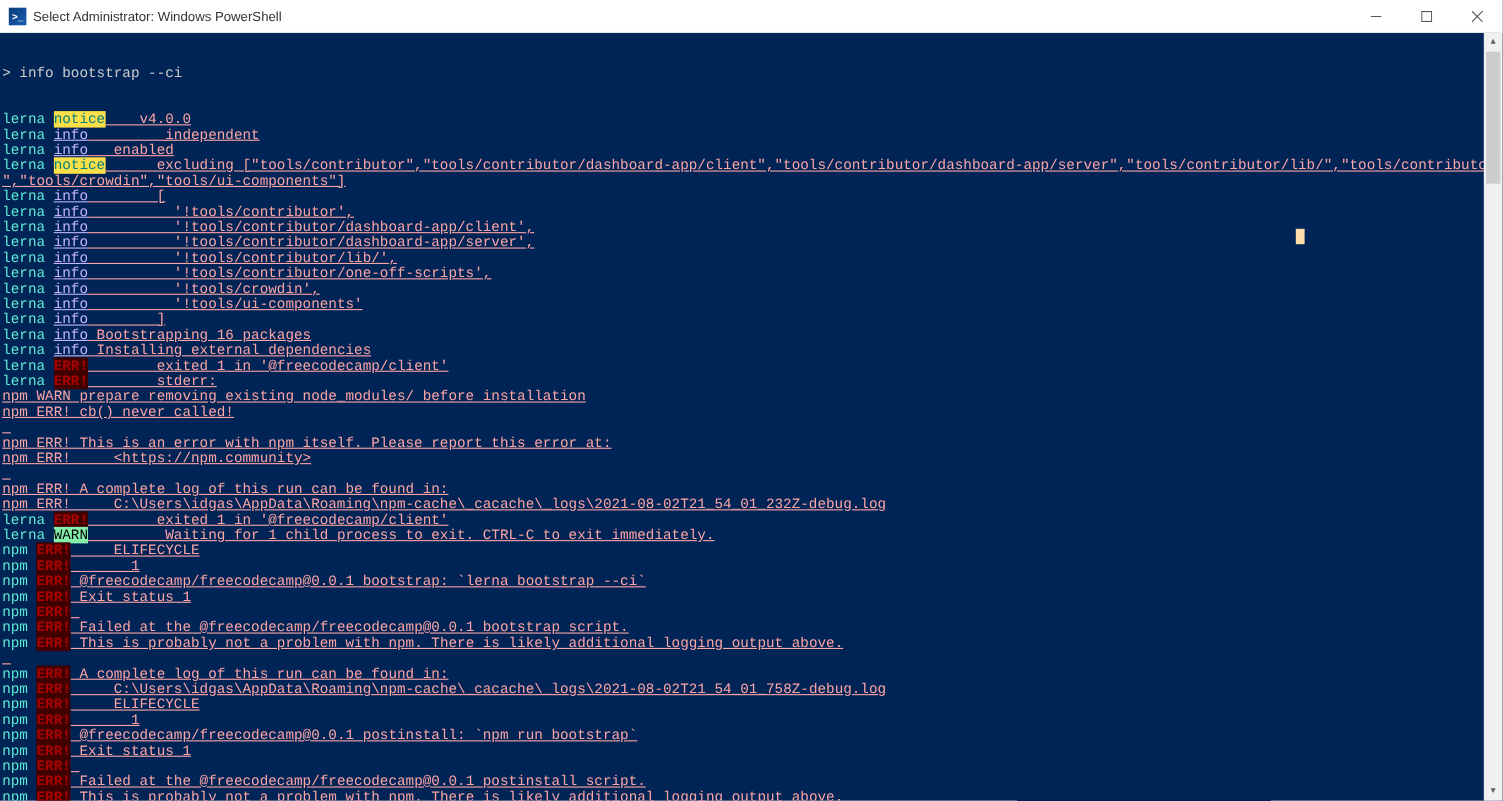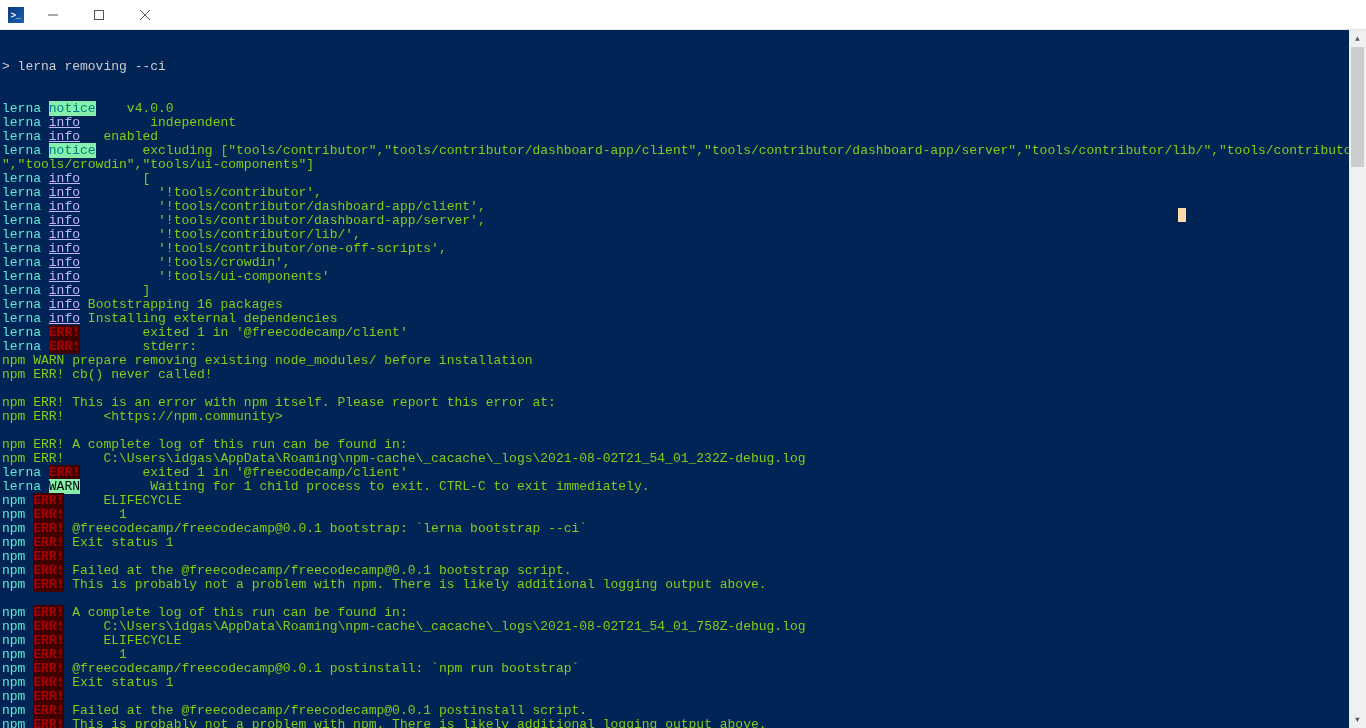--- a/index.html
+++ b/index.html
@@ -70,38 +70,39 @@
   .scrollbar-track { flex: 1; background: #f0f0f0; position: relative; }
   .scrollbar-thumb {
     position: absolute; left: 2px; right: 2px;
     top: 0; height: 120px;
     background: #cdcdcd;
   }
 
   .ln { white-space: pre; }
   .c-lerna   { color: #5eead4; }
   .c-info    { color: #c4b5fd; text-decoration: underline; }
-  .c-notice  { color: #008080; background:#86efac; }
+  .c-notice  { color: #008080; background:#fde047; }
   .c-err     { color: #aa0000; background:#400000; font-weight: bold; }
   .c-err2    { color: #aa0000; background:#400000; font-weight: bold; }
   .c-warn-bg { background:#86efac; color:#000; }
-  .c-text    { color: #84cc16; }
+  .c-text    { color: #fca5a5; text-decoration: underline; }
 
   .cursor {
     position: absolute;
     width: 8px; height: 14px;
     background: #fedba9;
     top: 178px; left: 1178px;
   }
 </style>
 </head>
 <body>
 
 <div class="titlebar">
   <span class="titlebar-icon">&gt;_</span>
+  <span class="titlebar-text">Select Administrator: Windows PowerShell</span>
   <div class="win-controls">
     <div class="win-btn">
       <svg viewBox="0 0 10 10">
           <line x1="0" y1="5" x2="10" y2="5"></line>
         </svg>
     </div>
     <div class="win-btn">
       <svg viewBox="0 0 10 10">
           <rect x="0.5" y="0.5" width="9" height="9"></rect>
         </svg>
@@ -109,21 +110,21 @@
     <div class="win-btn close">
       <svg viewBox="0 0 10 10">
           <line x1="0" y1="0" x2="10" y2="10"></line>
           <line x1="10" y1="0" x2="0" y2="10"></line>
         </svg>
     </div>
   </div>
 </div>
 
 <div class="terminal">
-  <div class="ln"><span>&gt; </span><span>lerna removing --ci</span></div>
+  <div class="ln"><span>&gt; </span><span>info bootstrap --ci</span></div>
   <div id="out"><div class="ln"><span class="c-lerna">lerna </span><span class="c-notice">notice</span><span class="c-text">    v4.0.0</span></div><div class="ln"><span class="c-lerna">lerna </span><span class="c-info">info</span><span class="c-text">         independent</span></div><div class="ln"><span class="c-lerna">lerna </span><span class="c-info">info</span><span class="c-text">   enabled</span></div><div class="ln"><span class="c-lerna">lerna </span><span class="c-notice">notice</span><span class="c-text">      excluding ["tools/contributor","tools/contributor/dashboard-app/client","tools/contributor/dashboard-app/server","tools/contributor/lib/","tools/contributor/one-off-scripts</span></div><div class="ln"><span class="c-text">","tools/crowdin","tools/ui-components"]</span></div><div class="ln"><span class="c-lerna">lerna </span><span class="c-info">info</span><span class="c-text">        [</span></div><div class="ln"><span class="c-lerna">lerna </span><span class="c-info">info</span><span class="c-text">          '!tools/contributor',</span></div><div class="ln"><span class="c-lerna">lerna </span><span class="c-info">info</span><span class="c-text">          '!tools/contributor/dashboard-app/client',</span></div><div class="ln"><span class="c-lerna">lerna </span><span class="c-info">info</span><span class="c-text">          '!tools/contributor/dashboard-app/server',</span></div><div class="ln"><span class="c-lerna">lerna </span><span class="c-info">info</span><span class="c-text">          '!tools/contributor/lib/',</span></div><div class="ln"><span class="c-lerna">lerna </span><span class="c-info">info</span><span class="c-text">          '!tools/contributor/one-off-scripts',</span></div><div class="ln"><span class="c-lerna">lerna </span><span class="c-info">info</span><span class="c-text">          '!tools/crowdin',</span></div><div class="ln"><span class="c-lerna">lerna </span><span class="c-info">info</span><span class="c-text">          '!tools/ui-components'</span></div><div class="ln"><span class="c-lerna">lerna </span><span class="c-info">info</span><span class="c-text">        ]</span></div><div class="ln"><span class="c-lerna">lerna </span><span class="c-info">info</span><span class="c-text"> Bootstrapping 16 packages</span></div><div class="ln"><span class="c-lerna">lerna </span><span class="c-info">info</span><span class="c-text"> Installing external dependencies</span></div><div class="ln"><span class="c-lerna">lerna </span><span class="c-err">ERR!</span><span class="c-text">        exited 1 in '@freecodecamp/client'</span></div><div class="ln"><span class="c-lerna">lerna </span><span class="c-err">ERR!</span><span class="c-text">        stderr:</span></div><div class="ln"><span class="c-text">npm WARN prepare removing existing node_modules/ before installation</span></div><div class="ln"><span class="c-text">npm ERR! cb() never called!</span></div><div class="ln"><span class="c-text"> </span></div><div class="ln"><span class="c-text">npm ERR! This is an error with npm itself. Please report this error at:</span></div><div class="ln"><span class="c-text">npm ERR!     &lt;https://npm.community&gt;</span></div><div class="ln"><span class="c-text"> </span></div><div class="ln"><span class="c-text">npm ERR! A complete log of this run can be found in:</span></div><div class="ln"><span class="c-text">npm ERR!     C:\Users\idgas\AppData\Roaming\npm-cache\_cacache\_logs\2021-08-02T21_54_01_232Z-debug.log</span></div><div class="ln"><span class="c-lerna">lerna </span><span class="c-err">ERR!</span><span class="c-text">        exited 1 in '@freecodecamp/client'</span></div><div class="ln"><span class="c-lerna">lerna </span><span class="c-warn-bg">WARN</span><span class="c-text">         Waiting for 1 child process to exit. CTRL-C to exit immediately.</span></div><div class="ln"><span class="c-lerna">npm </span><span class="c-err2">ERR!</span><span class="c-text">     ELIFECYCLE</span></div><div class="ln"><span class="c-lerna">npm </span><span class="c-err2">ERR!</span><span class="c-text">       1</span></div><div class="ln"><span class="c-lerna">npm </span><span class="c-err2">ERR!</span><span class="c-text"> @freecodecamp/freecodecamp@0.0.1 bootstrap: `lerna bootstrap --ci`</span></div><div class="ln"><span class="c-lerna">npm </span><span class="c-err2">ERR!</span><span class="c-text"> Exit status 1</span></div><div class="ln"><span class="c-lerna">npm </span><span class="c-err2">ERR!</span><span class="c-text"> </span></div><div class="ln"><span class="c-lerna">npm </span><span class="c-err2">ERR!</span><span class="c-text"> Failed at the @freecodecamp/freecodecamp@0.0.1 bootstrap script.</span></div><div class="ln"><span class="c-lerna">npm </span><span class="c-err2">ERR!</span><span class="c-text"> This is probably not a problem with npm. There is likely additional logging output above.</span></div><div class="ln"><span class="c-text"> </span></div><div class="ln"><span class="c-lerna">npm </span><span class="c-err2">ERR!</span><span class="c-text"> A complete log of this run can be found in:</span></div><div class="ln"><span class="c-lerna">npm </span><span class="c-err2">ERR!</span><span class="c-text">     C:\Users\idgas\AppData\Roaming\npm-cache\_cacache\_logs\2021-08-02T21_54_01_758Z-debug.log</span></div><div class="ln"><span class="c-lerna">npm </span><span class="c-err2">ERR!</span><span class="c-text">     ELIFECYCLE</span></div><div class="ln"><span class="c-lerna">npm </span><span class="c-err2">ERR!</span><span class="c-text">       1</span></div><div class="ln"><span class="c-lerna">npm </span><span class="c-err2">ERR!</span><span class="c-text"> @freecodecamp/freecodecamp@0.0.1 postinstall: `npm run bootstrap`</span></div><div class="ln"><span class="c-lerna">npm </span><span class="c-err2">ERR!</span><span class="c-text"> Exit status 1</span></div><div class="ln"><span class="c-lerna">npm </span><span class="c-err2">ERR!</span><span class="c-text"> </span></div><div class="ln"><span class="c-lerna">npm </span><span class="c-err2">ERR!</span><span class="c-text"> Failed at the @freecodecamp/freecodecamp@0.0.1 postinstall script.</span></div><div class="ln"><span class="c-lerna">npm </span><span class="c-err2">ERR!</span><span class="c-text"> This is probably not a problem with npm. There is likely additional logging output above.</span></div></div>
 
   <span class="cursor"></span>
 
   <div class="scrollbar">
     <div class="scrollbar-btn">▲</div>
     <div class="scrollbar-track">
       <div class="scrollbar-thumb"></div>
     </div>
     <div class="scrollbar-btn">▼</div>

